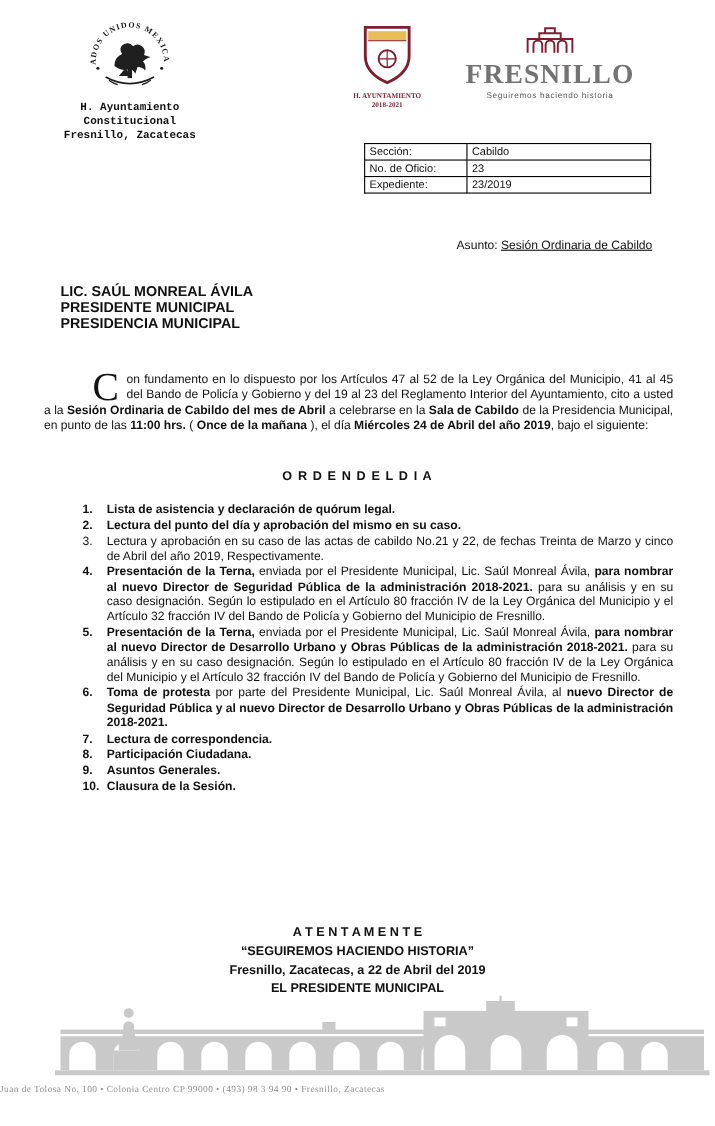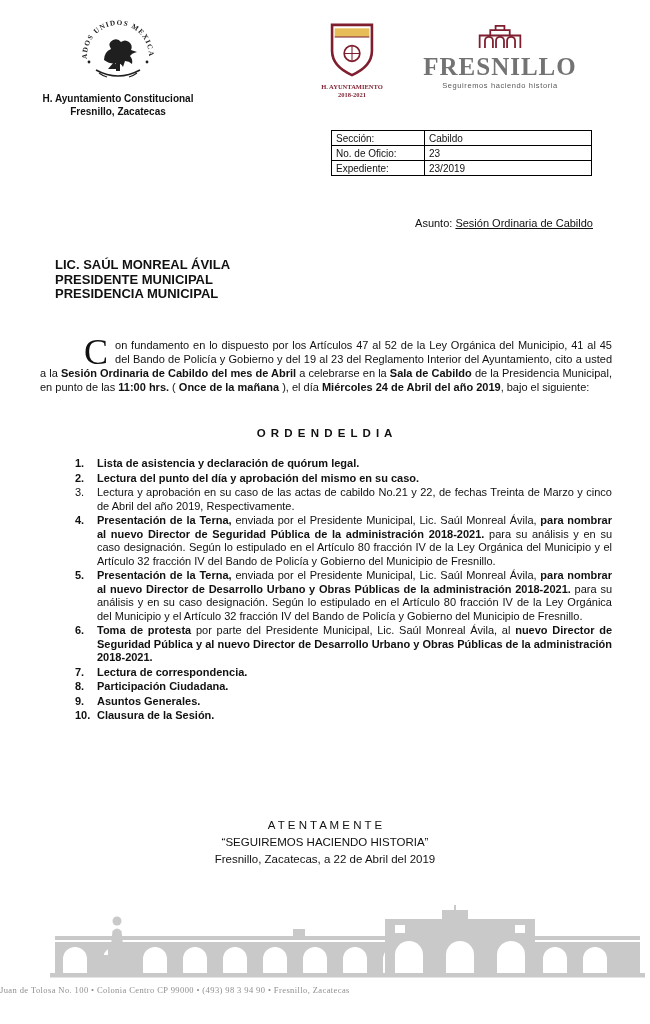--- a/index.html
+++ b/index.html
@@ -3,21 +3,21 @@
 <meta charset="utf-8">
 <style>
   html,body{margin:0;padding:0;background:#ffffff;}
   .page{width:650px;height:1024px;background:#fff;position:relative;margin:0 auto;
         font-family:"Liberation Sans",sans-serif;color:#111;overflow:hidden;}
   .b{font-weight:700;}
 
   
   .seal{position:absolute;left:78px;top:10px;width:80px;height:80px;}
   .seal-caption{position:absolute;left:28px;top:93px;width:180px;text-align:center;
-        font-family:Liberation Sans, sans-serif;font-weight:700;font-size:10px;line-height:12.5px;}
+        font-family:Liberation Mono, monospace;font-weight:700;font-size:10px;line-height:12.5px;}
   .crest{position:absolute;left:318px;top:22px;width:68px;text-align:center;}
   .crest-caption{font-size:6.5px;font-weight:700;color:#7e1e2f;line-height:8px;
         font-family:"Liberation Serif",serif;margin-top:1px;}
   .brand{position:absolute;left:415px;top:22px;width:170px;text-align:center;}
   .brand-name{font-family:"Liberation Serif",serif;font-weight:700;font-size:25px;
         color:#737373;letter-spacing:1px;line-height:26px;margin-top:1px;}
   .brand-tag{font-size:7.5px;color:#5a5a5a;letter-spacing:0.6px;margin-top:1px;}
 
   
   .info-table{position:absolute;left:331px;top:130px;border-collapse:collapse;font-size:10px;}
@@ -35,22 +35,22 @@
         margin:1px 7px 0 44px;font-weight:400;}
 
   .orden{position:absolute;left:0;top:427px;width:650px;text-align:center;
         font-size:11.5px;font-weight:700;letter-spacing:1px;}
 
   .agenda{position:absolute;left:75px;top:457px;width:537px;font-size:11px;line-height:13.5px;}
   .agenda-item{display:flex;margin-bottom:1px;}
   .agenda-num{flex:0 0 22px;}
   .agenda-text{flex:1;text-align:justify;}
 
-  .closing{position:absolute;left:0;top:817px;width:650px;text-align:center;
-        font-weight:400;font-size:11.5px;line-height:17px;}
+  .closing{position:absolute;left:0;top:840px;width:650px;text-align:center;
+        font-weight:700;font-size:11.5px;line-height:17px;}
 
   .watermark{position:absolute;left:0;top:905px;width:650px;height:80px;}
   .footer-line{position:absolute;left:0;top:985px;width:650px;
         font-family:"Liberation Serif",serif;font-size:8.5px;letter-spacing:0.4px;color:#8f8f8f;}
 </style>
 </head>
 <body>
 
 <div class="page">
 
@@ -180,20 +180,21 @@
     <div class="agenda-item">
       <span class="agenda-num b">10.</span>
       <span class="agenda-text"><span class="b">Clausura de la Sesión.</span></span>
     </div>
   </div>
 
   <div class="closing">
     <div>A T E N T A M E N T E</div>
     <div>“SEGUIREMOS HACIENDO HISTORIA”</div>
     <div>Fresnillo, Zacatecas, a 22 de Abril del 2019</div>
+    <div>EL PRESIDENTE MUNICIPAL</div>
   </div>
 
   <svg class="watermark" viewBox="0 0 650 80" aria-hidden="true">
     <g fill="#c9c9c9">
       <rect x="55" y="31" width="585" height="4"></rect>
       <rect x="55" y="37" width="585" height="31"></rect>
     </g>
     <g fill="#ffffff">
       <path d="M63,68 v-14 a12,12 0 0 1 24,0 v14 z"></path>
       <path d="M103,68 v-14 a12,12 0 0 1 24,0 v14 z"></path>

